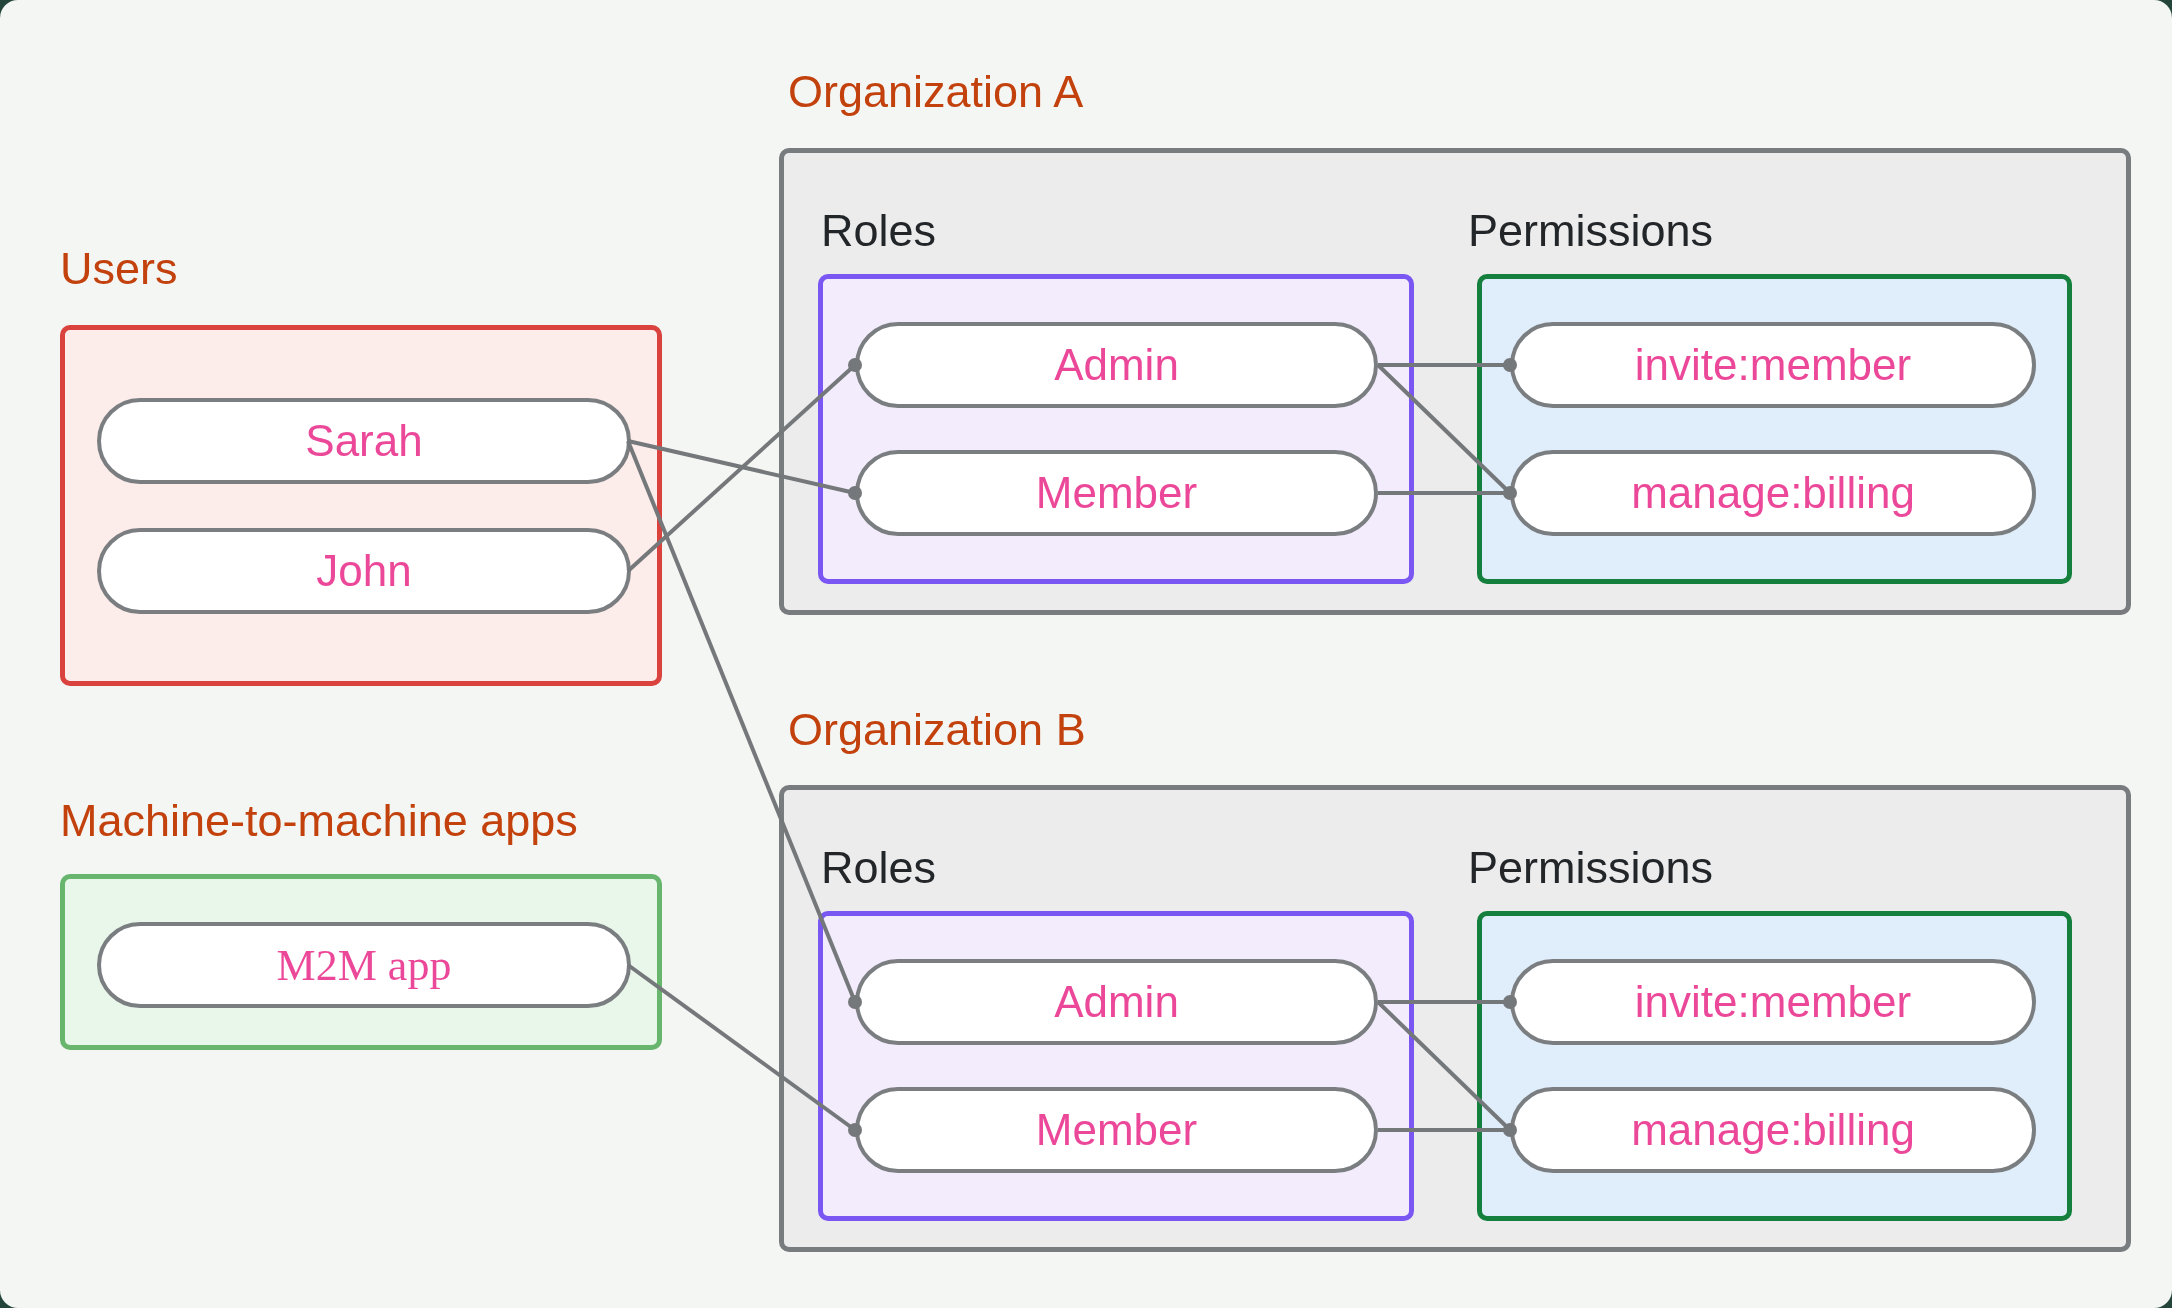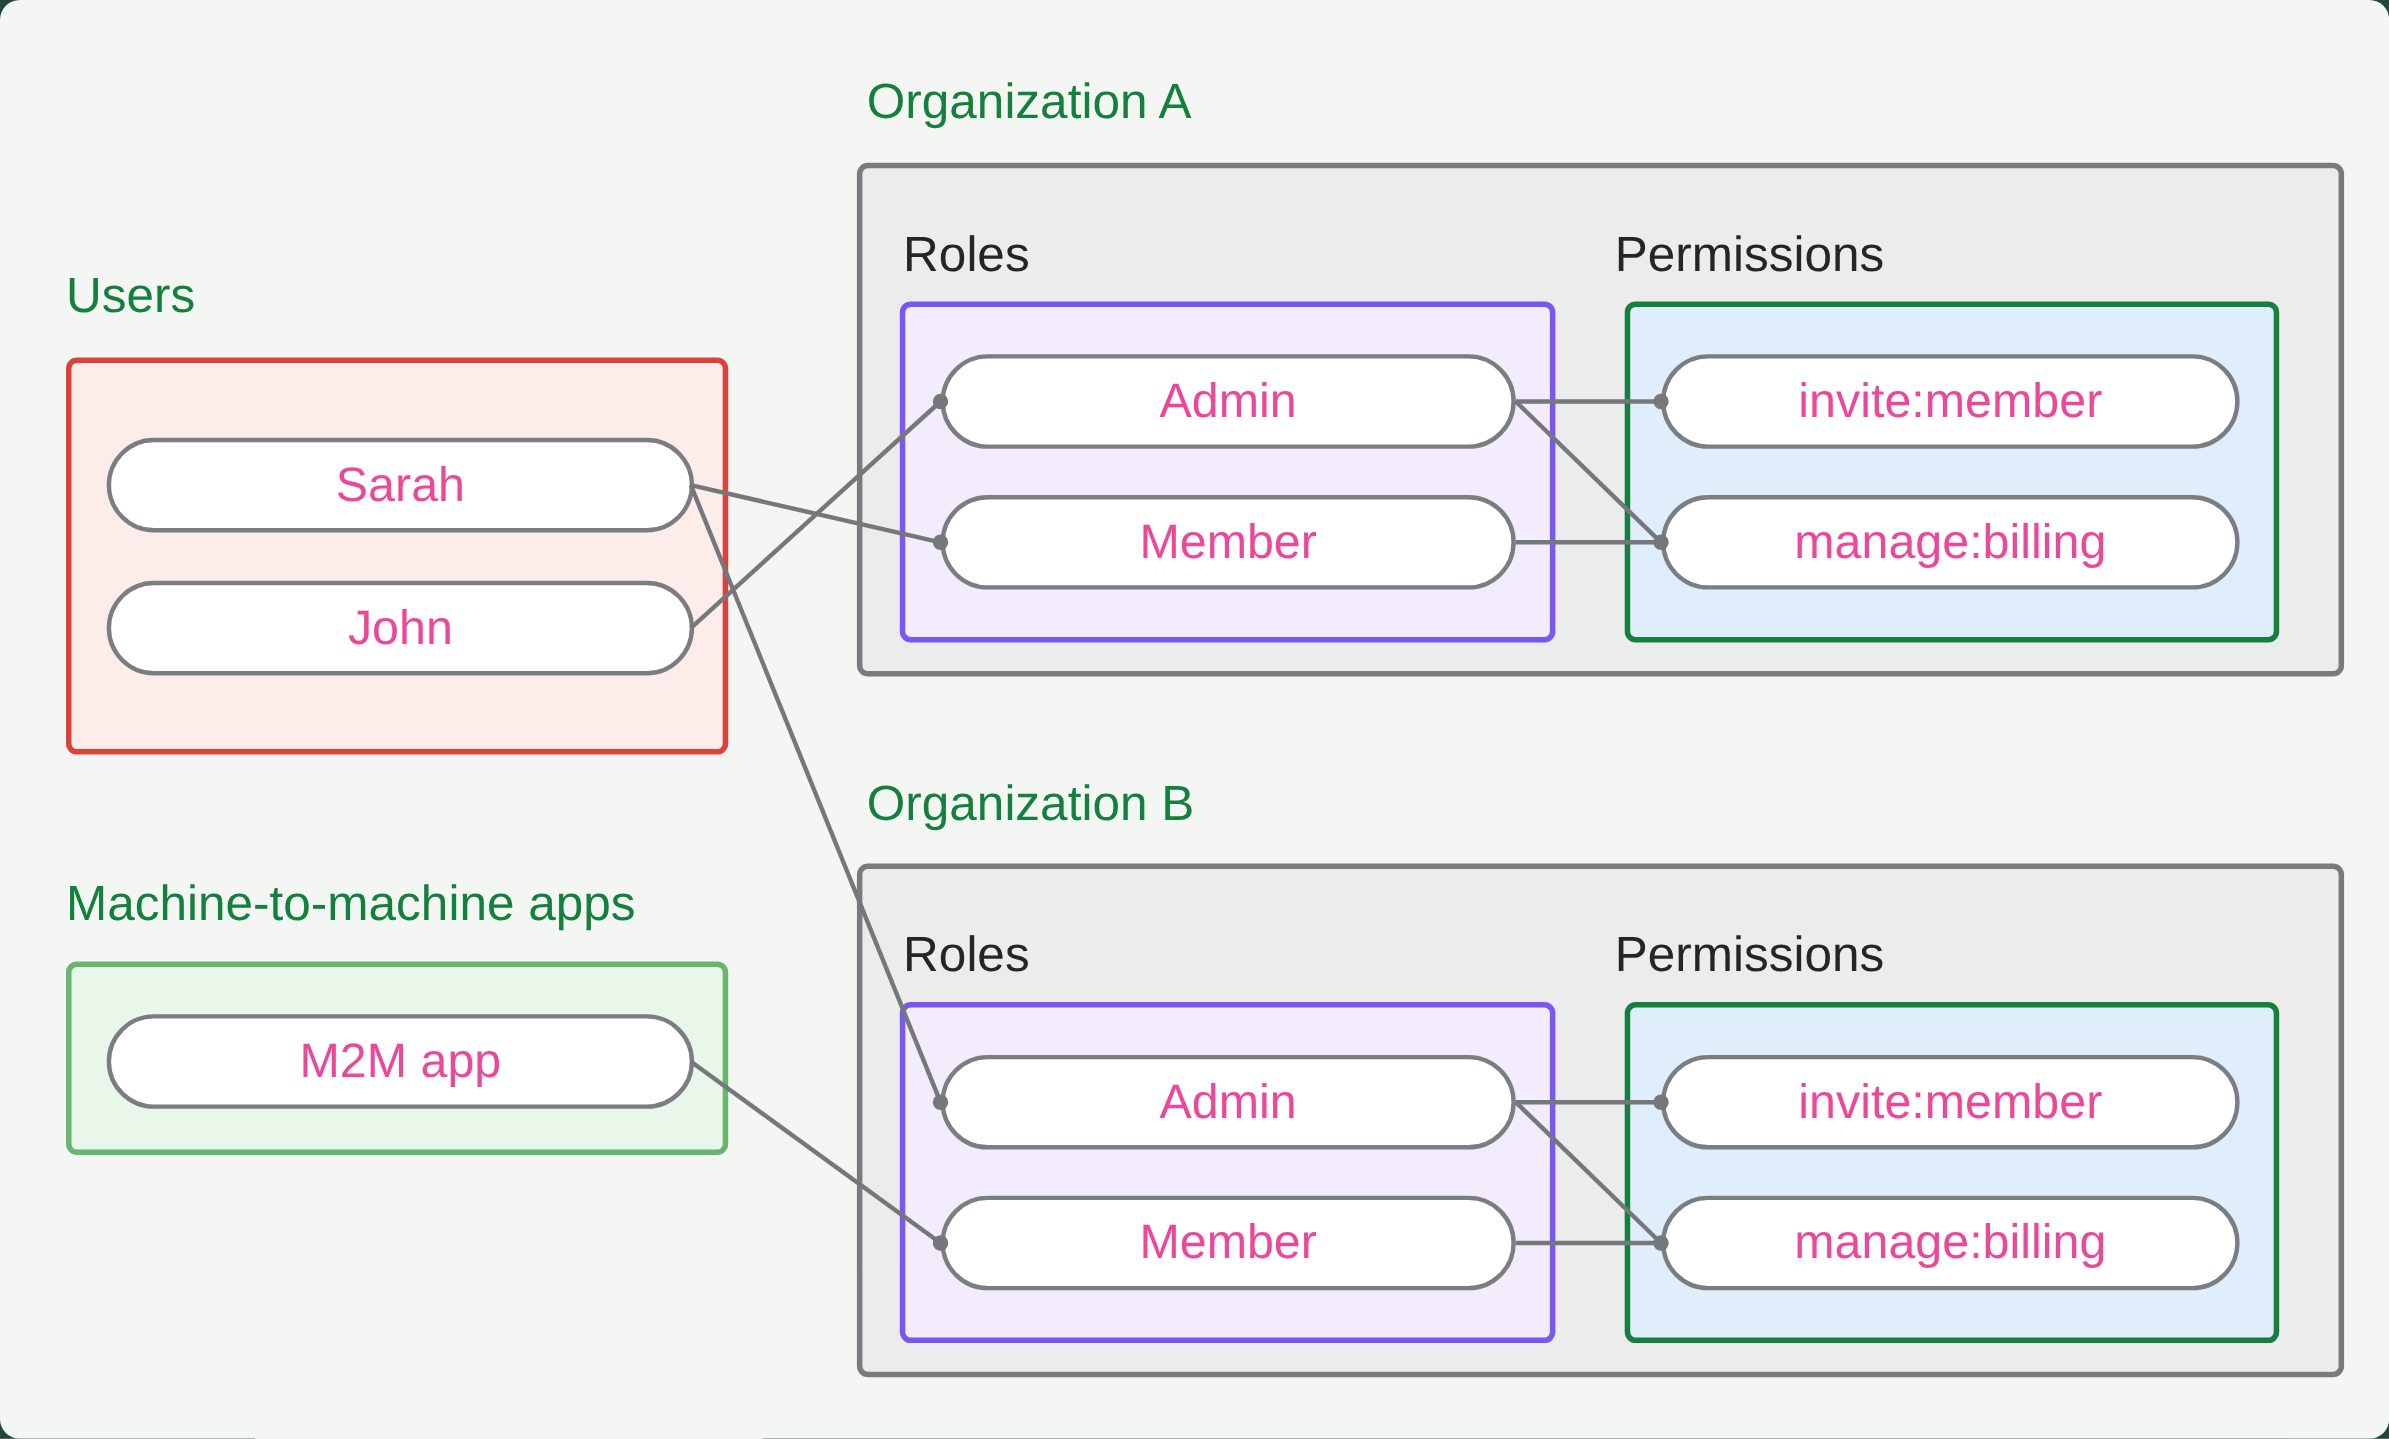--- a/index.html
+++ b/index.html
@@ -7,21 +7,21 @@
     background:#24453a;
     font-family:"Liberation Sans","DejaVu Sans",sans-serif;
     width:2172px;height:1308px;overflow:hidden;
   }
   .card{
     position:relative;width:2172px;height:1308px;
     background:#f4f6f3;border-radius:18px;overflow:hidden;
   }
   .heading{
     position:absolute;font-size:45px;line-height:52px;font-weight:400;
-    color:#15803d;white-space:nowrap;
+    color:#c2410c;white-space:nowrap;
   }
   .group{position:absolute;border-radius:10px;box-sizing:border-box;}
   .users-box{left:60px;top:325px;width:602px;height:361px;background:#fcecea;border:5px solid #d9423d;}
   .m2m-box{left:60px;top:874px;width:602px;height:176px;background:#e9f6ea;border:5px solid #68b56e;}
   .org{position:absolute;left:779px;width:1352px;height:467px;background:#ececed;border:5px solid #797c7e;border-radius:10px;box-sizing:border-box;padding-left:44px;}
   .org-a{top:148px;}
   .org-b{top:785px;}
   .subgroup{position:absolute;border-radius:10px;box-sizing:border-box;top:121px;width:596px;height:310px;}
   .roles-box{left:34px;background:#f2ecfc;border:5px solid #7a57f2;}
   .perms-box{left:693px;width:595px;background:#e0eefb;border:5px solid #15803d;}
@@ -54,21 +54,21 @@
   <div class="group users-box">
     <div class="pill pill-user" style="top:68px;">
       <span>Sarah</span>
     </div>
     <div class="pill pill-user" style="top:198px;">
       <span>John</span>
     </div>
   </div>
 
   <div class="group m2m-box">
-    <div class="pill pill-user" style="top:43px;">
+    <div class="pill pill-user" style="top:43px;font-family:Liberation Serif, serif;">
       <span>M2M app</span>
     </div>
   </div>
 
   <div class="org org-a">
     <div class="org-label roles-label">Roles</div>
     <div class="org-label perms-label">Permissions</div>
     <div class="subgroup roles-box">
       <div class="pill pill-role" style="top:43px;">
         <span>Admin</span>

